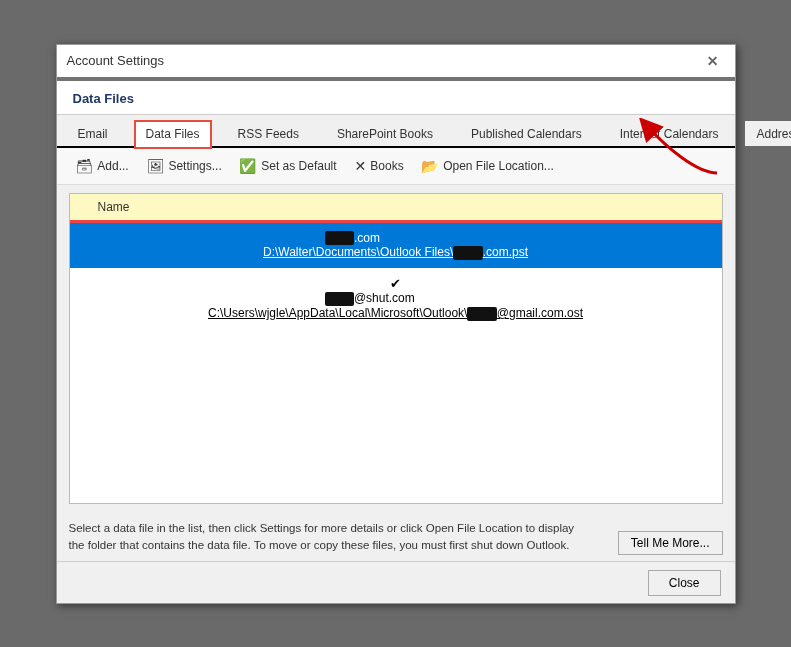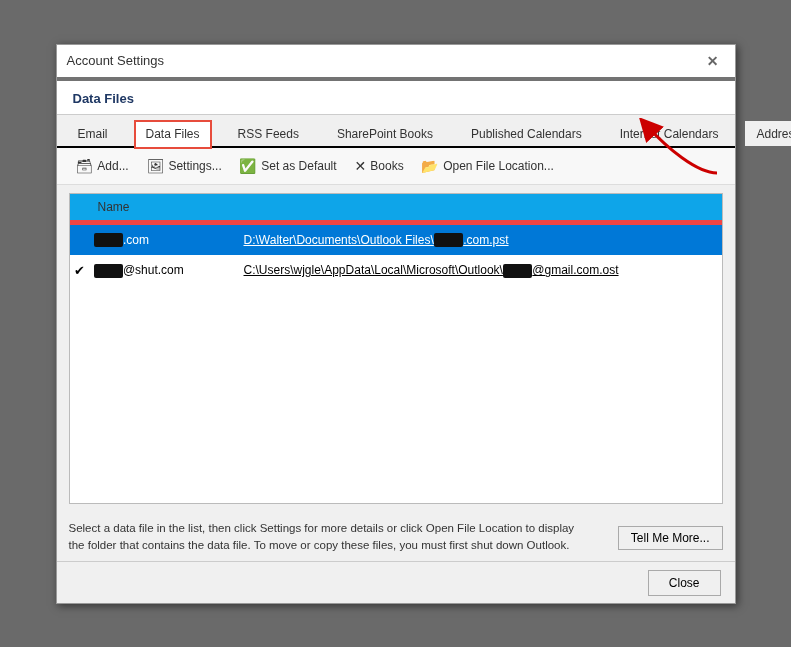--- a/index.html
+++ b/index.html
@@ -117,37 +117,39 @@
     }
     .file-list-container {
       margin: 8px 12px;
       border: 1px solid #bbb;
       background: #fff;
       flex: 1;
       min-height: 200px;
     }
     .file-list-header {
       display: flex;
-      background: #0ea5e9;
-      border-bottom: 5px solid #ef4444;
+      background: #fef9c3;
+      border-bottom: 3px solid #ef4444;
       padding: 4px 0;
     }
     .col-header {
       font-size: 12px;
       font-weight: 500;
       color: #333;
       padding: 2px 8px;
     }
     .col-name { width: 170px; }
     .col-location { flex: 1; }
     .file-row {
       display: flex;
+      align-items: center;
       padding: 8px 0;
       font-size: 12px;
       cursor: pointer;
+      flex-direction: column;
     }
     .file-row.selected {
       background: #0078d7;
       color: #fff;
     }
     .file-row .check-icon {
       width: 20px;
       text-align: center;
       font-size: 13px;
     }
@@ -170,21 +172,21 @@
       color: #111;
       border-radius: 2px;
       padding: 0 4px;
       font-size: 11px;
       height: 14px;
       vertical-align: middle;
     }
     .info-section {
       padding: 8px 12px 6px 12px;
       display: flex;
-      align-items: center;
+      align-items: flex-end;
       justify-content: space-between;
     }
     .info-text {
       font-size: 11.5px;
       color: #333;
       max-width: 520px;
       line-height: 1.5;
     }
     .tell-more-btn {
       padding: 4px 12px;

